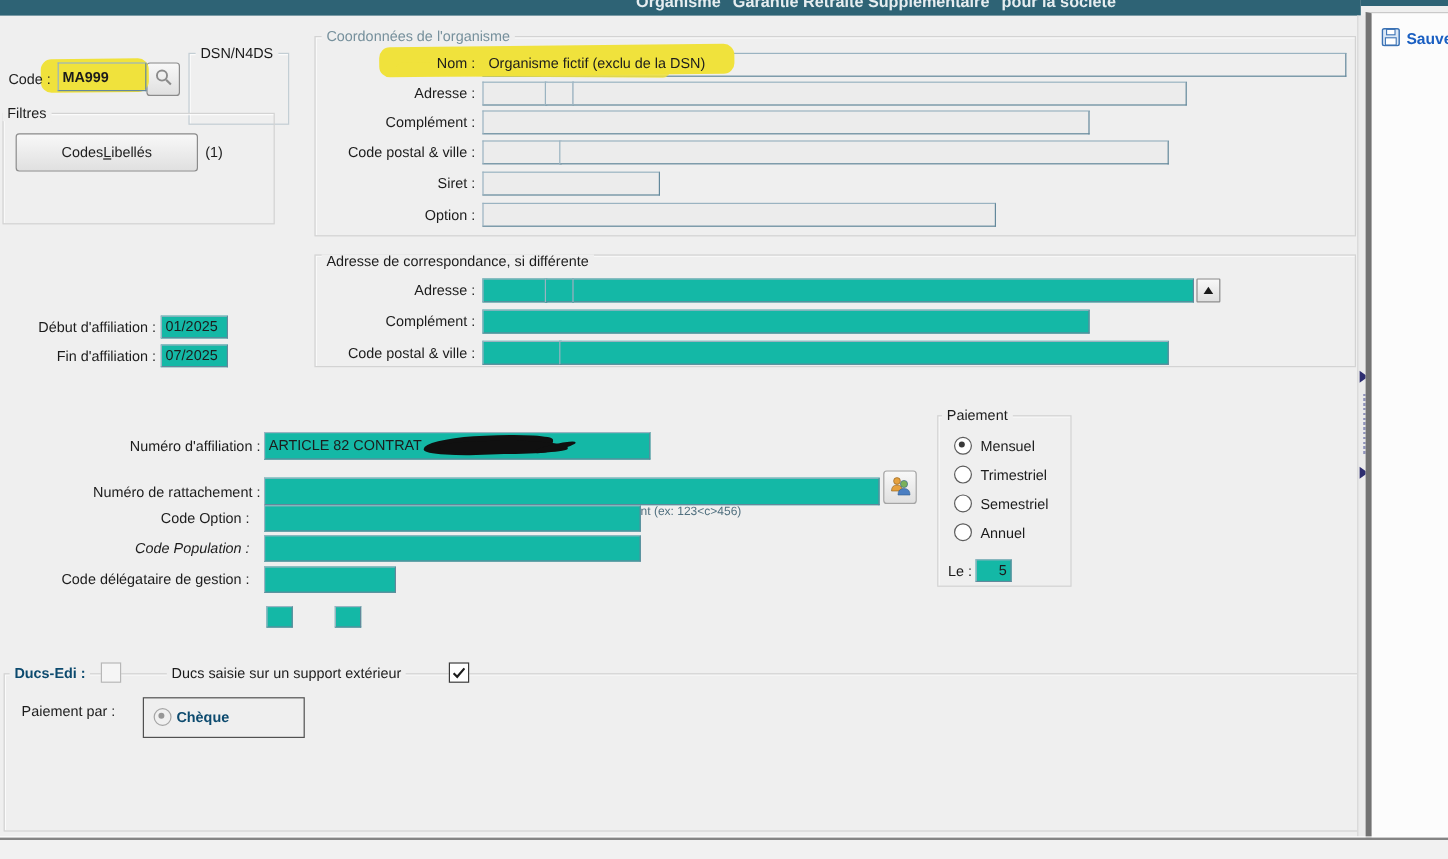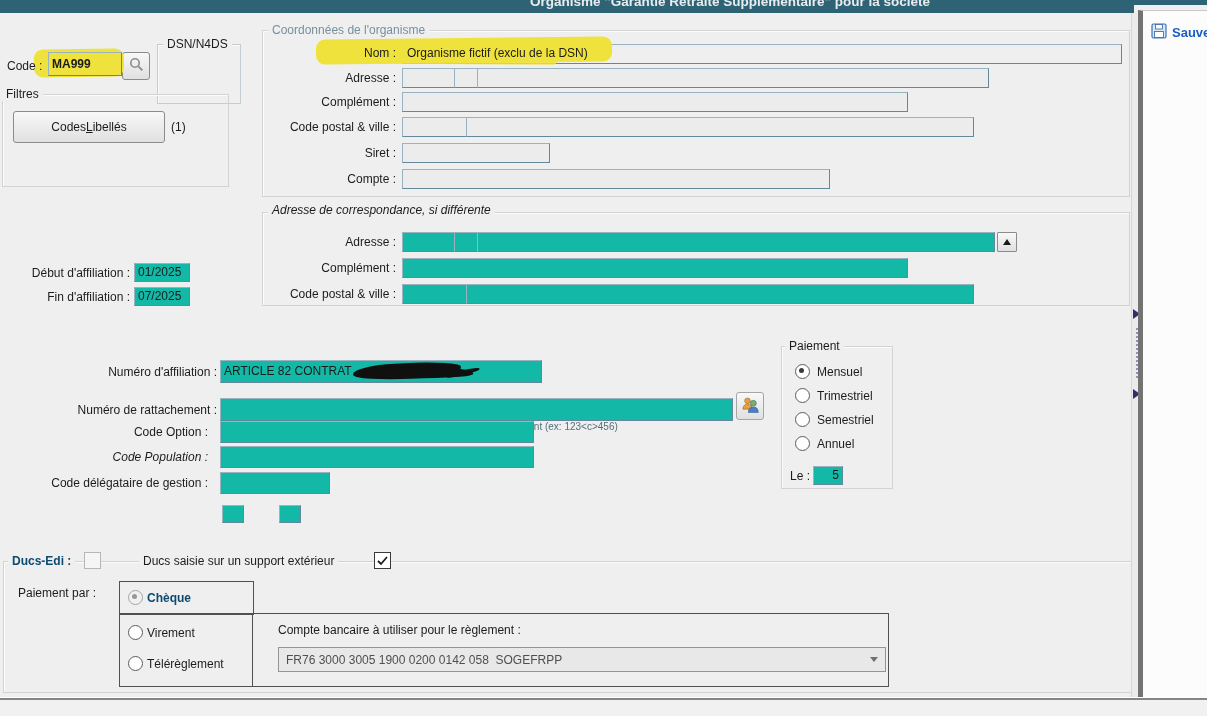--- a/index.html
+++ b/index.html
@@ -112,25 +112,25 @@
   <div class="lbl" style="left:230px;top:95px;width:166px;">Complément :</div>
   <div class="fld dis" style="left:402px;top:92px;width:498px;height:16px;"></div>
 
   <div class="lbl" style="left:230px;top:120px;width:166px;">Code postal &amp; ville :</div>
   <div class="fld dis" style="left:402px;top:117px;width:58px;height:16px;"></div>
   <div class="fld dis" style="left:466px;top:117px;width:500px;height:16px;"></div>
 
   <div class="lbl" style="left:230px;top:146px;width:166px;">Siret :</div>
   <div class="fld dis" style="left:402px;top:143px;width:140px;height:16px;"></div>
 
-  <div class="lbl" style="left:230px;top:172px;width:166px;">Compte :</div>
+  <div class="lbl" style="left:230px;top:172px;width:166px;">Option :</div>
   <div class="fld dis" style="left:402px;top:169px;width:420px;height:16px;"></div>
 
   <div class="grp" style="left:262px;top:212px;width:866px;height:92px;"></div>
-  <div class="grp-title" style="left:268px;top:204px;font-style:italic;">Adresse de correspondance, si différente</div>
+  <div class="grp-title" style="left:268px;top:212px;">Adresse de correspondance, si différente</div>
 
   <div class="lbl" style="left:230px;top:235px;width:166px;">Adresse :</div>
   <div class="fld" style="left:402px;top:232px;width:46px;height:16px;"></div>
   <div class="fld" style="left:454px;top:232px;width:16px;height:16px;"></div>
   <div class="fld" style="left:477px;top:232px;width:510px;height:16px;"></div>
   <div class="btn" style="left:997px;top:232px;width:18px;height:18px;border-radius:1px;">
     <span class="smallbox-arrow"></span>
   </div>
 
   <div class="lbl" style="left:230px;top:261px;width:166px;">Complément :</div>
@@ -195,33 +195,20 @@
       </svg>
   </span>
 
   <div class="lbl-l" style="left:18px;top:586px;">Paiement par :</div>
 
   <div class="abs" style="left:119px;top:581px;width:133px;height:32px;border:1px solid #515151;">
     <span class="radio on disabled" style="left:8px;top:8px;"></span>
     <div class="lbl-l gray" style="left:27px;top:9px;">Chèque</div>
   </div>
 
-  <div class="abs" style="left:119px;top:613px;width:768px;height:72px;border:1px solid #515151;">
-    <div class="abs" style="left:0;top:0;bottom:0;width:132px;border-right:1px solid #515151;">
-      <span class="radio" style="left:8px;top:11px;"></span>
-      <div class="lbl-l" style="left:27px;top:12px;">Virement</div>
-      <span class="radio" style="left:8px;top:42px;"></span>
-      <div class="lbl-l" style="left:27px;top:43px;">Télérèglement</div>
-    </div>
-    <div class="lbl-l" style="left:158px;top:9px;">Compte bancaire à utiliser pour le règlement :</div>
-    <div class="dd" style="left:158px;top:33px;width:735px;height:23px;max-width:592px;">
-      <span>FR76 3000 3005 1900 0200 0142 058  SOGEFRPP</span>
-      <span class="arrow"></span>
-    </div>
-  </div>
 
   <div class="abs" style="left:1131px;top:13px;width:7px;height:684px;background:#ebebeb;border-left:1px solid #d6d6d6;"></div>
   <span class="split-arrow" style="left:1133px;top:309px;"></span>
   <div class="split-dots" style="left:1136px;top:328px;height:52px;"></div>
   <span class="split-arrow" style="left:1133px;top:389px;"></span>
 
   <div class="rpanel">
     <div class="savebtn">
       <span>
         <svg width="16" height="16" viewBox="0 0 16 16">

